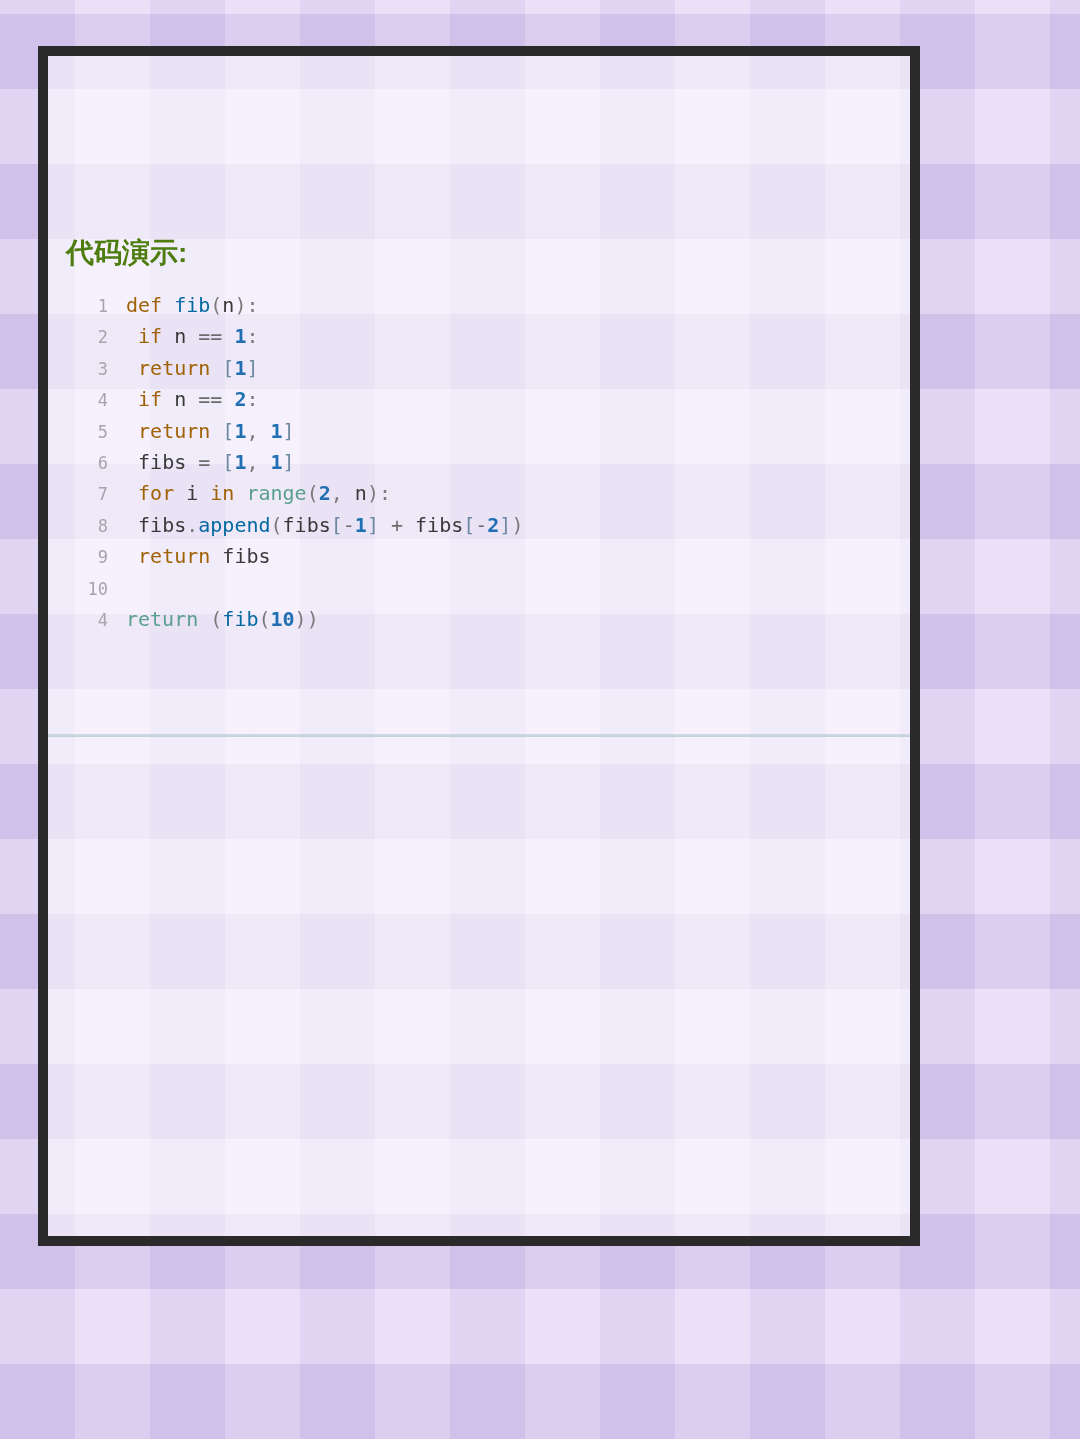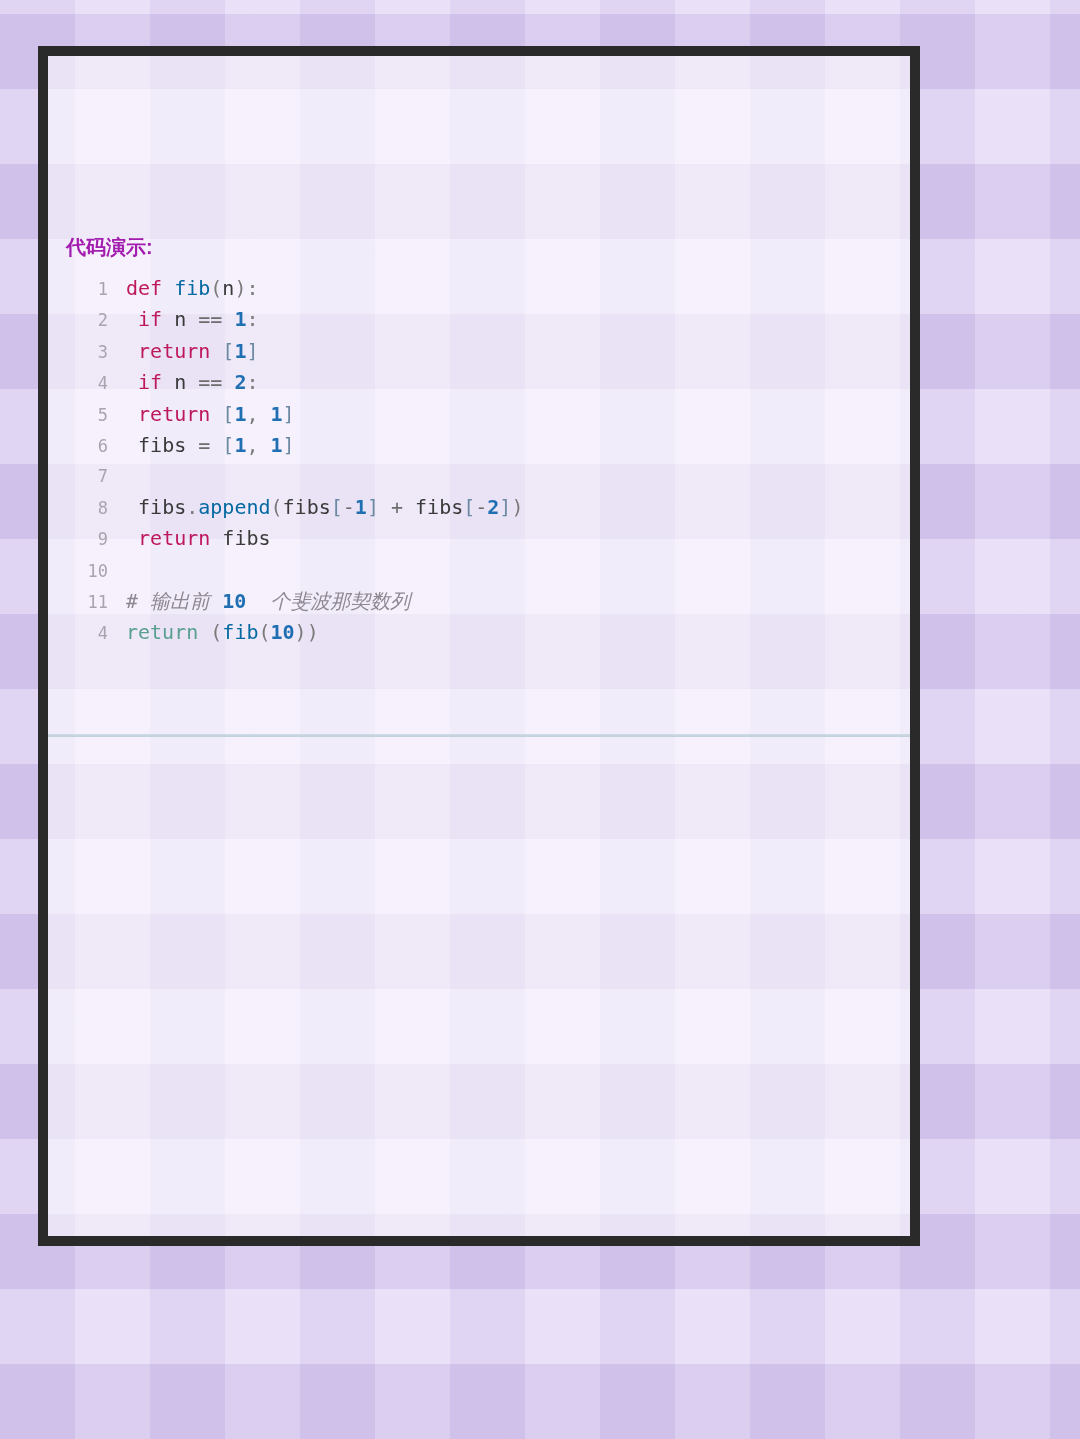--- a/index.html
+++ b/index.html
@@ -29,44 +29,44 @@
     top: 678px;
     height: 3px;
     background: linear-gradient(#c9d8e3,#b8cad6);
     opacity: 0.85;
   }
   .content {
     position: absolute;
     left: 18px; top: 178px; right: 24px;
   }
   .heading {
-    font-size: 20px;
+    font-size: 28px;
     font-weight: 700;
-    color: #a21caf;
-    margin-bottom: 12px;
+    color: #4d7c0f;
+    margin-bottom: 18px;
   }
   .code {
     font-family: "Menlo","Consolas","DejaVu Sans Mono","Courier New",monospace;
     font-size: 20px;
     line-height: 30.4px;
   }
   .line {
     display: flex;
     align-items: baseline;
     white-space: pre;
   }
   .ln {
     width: 60px;
     text-align: right;
     padding-right: 18px;
     color: #a9a3ae;
     font-size: 17px;
     user-select: none;
   }
-  .tok-kw   { color: #be185d; }   
+  .tok-kw   { color: #a16207; }   
   .tok-fn   { color: #0369a1; }   
   .tok-bi   { color: #5a9f90; }   
   .tok-num  { color: #1f6fb2; font-weight: 600; }
   .tok-op   { color: #6c6c6c; }
   .tok-pun  { color: #7a7a7a; }
   .tok-br   { color: #6d8aa3; }
   .tok-var  { color: #3a3a3a; }
   .tok-cmt  { color: #8e8792; font-style: italic; }
 </style>
 </head>
@@ -76,21 +76,20 @@
   <div class="divider"></div>
   <div class="content">
     <div class="heading">代码演示:</div>
     <div class="code" id="code-block">
         <div class="line"><span class="ln">1</span><span><span class="tok-kw">def </span><span class="tok-fn">fib</span><span class="tok-pun">(</span><span class="tok-var">n</span><span class="tok-pun">):</span></span></div>
         <div class="line"><span class="ln">2</span><span><span> </span><span class="tok-kw">if </span><span class="tok-var">n </span><span class="tok-op">== </span><span class="tok-num">1</span><span class="tok-pun">:</span></span></div>
         <div class="line"><span class="ln">3</span><span><span> </span><span class="tok-kw">return </span><span class="tok-br">[</span><span class="tok-num">1</span><span class="tok-br">]</span></span></div>
         <div class="line"><span class="ln">4</span><span><span> </span><span class="tok-kw">if </span><span class="tok-var">n </span><span class="tok-op">== </span><span class="tok-num">2</span><span class="tok-pun">:</span></span></div>
         <div class="line"><span class="ln">5</span><span><span> </span><span class="tok-kw">return </span><span class="tok-br">[</span><span class="tok-num">1</span><span class="tok-pun">, </span><span class="tok-num">1</span><span class="tok-br">]</span></span></div>
         <div class="line"><span class="ln">6</span><span><span> </span><span class="tok-var">fibs </span><span class="tok-op">= </span><span class="tok-br">[</span><span class="tok-num">1</span><span class="tok-pun">, </span><span class="tok-num">1</span><span class="tok-br">]</span></span></div>
-        <div class="line"><span class="ln">7</span></div>
+        <div class="line"><span class="ln">7</span><span><span> </span><span class="tok-kw">for </span><span class="tok-var">i </span><span class="tok-kw">in </span><span class="tok-bi">range</span><span class="tok-pun">(</span><span class="tok-num">2</span><span class="tok-pun">, </span><span class="tok-var">n</span><span class="tok-pun">):</span></span></div>
         <div class="line"><span class="ln">8</span><span><span> </span><span class="tok-var">fibs</span><span class="tok-pun">.</span><span class="tok-fn">append</span><span class="tok-pun">(</span><span class="tok-var">fibs</span><span class="tok-br">[</span><span class="tok-op">-</span><span class="tok-num">1</span><span class="tok-br">]</span><span class="tok-op"> + </span><span class="tok-var">fibs</span><span class="tok-br">[</span><span class="tok-op">-</span><span class="tok-num">2</span><span class="tok-br">]</span><span class="tok-pun">)</span></span></div>
         <div class="line"><span class="ln">9</span><span><span> </span><span class="tok-kw">return </span><span class="tok-var">fibs</span></span></div>
         <div class="line"><span class="ln">10</span><span><span> </span></span></div>
-        <div class="line"><span class="ln">11</span><span><span class="tok-cmt"># 输出前 </span><span class="tok-num">10</span><span class="tok-cmt">  个斐波那契数列</span></span></div>
         <div class="line"><span class="ln">4</span><span><span class="tok-bi">return </span><span class="tok-pun">(</span><span class="tok-fn">fib</span><span class="tok-pun">(</span><span class="tok-num">10</span><span class="tok-pun">))</span></span></div>
       </div>
   </div>
 </div>
 
 </body></html>

